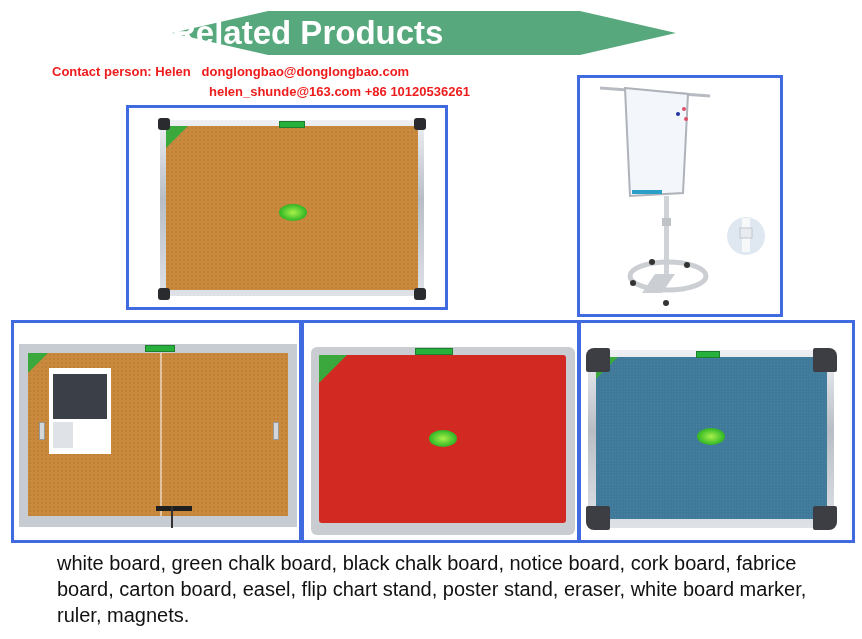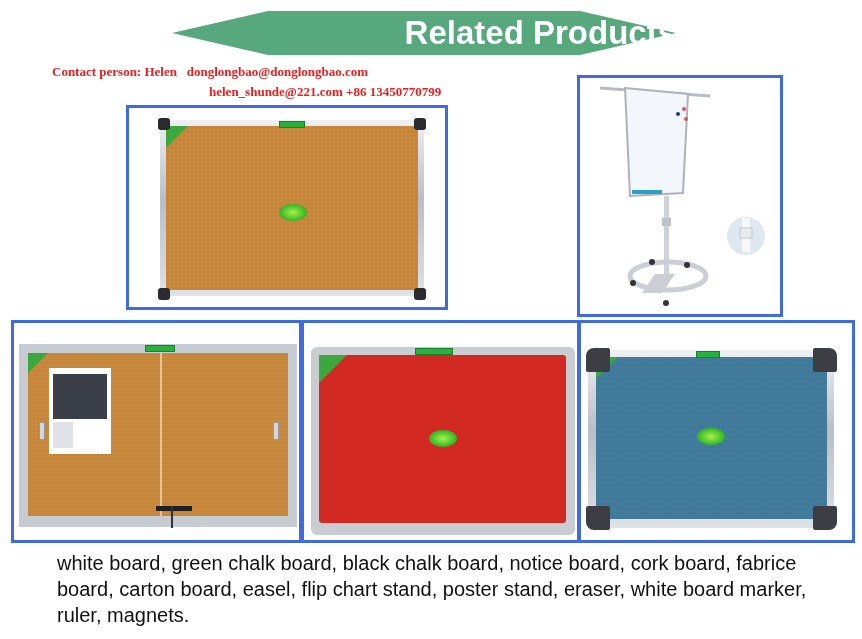--- a/index.html
+++ b/index.html
@@ -2,23 +2,23 @@
 <html><head>
 <meta charset="utf-8">
 <style>
   * { box-sizing: border-box; margin: 0; padding: 0; }
   html, body { width: 862px; height: 639px; background: #ffffff; overflow: hidden; }
   body { position: relative; font-family: "Liberation Sans", sans-serif; }
 
   .banner { position: absolute; left: 172px; top: 11px; width: 504px; height: 44px; }
   .banner svg { position: absolute; left: 0; top: 0; }
   .banner-title { position: absolute; left: 0; top: 0; width: 100%; height: 44px; line-height: 44px;
-    text-align: right; color: #fff; font-weight: bold; font-size: 33px; letter-spacing: 0px; }
+    text-align: left; color: #fff; font-weight: bold; font-size: 33px; letter-spacing: 0px; }
 
-  .contact { position: absolute; color: #ee1c1c; font-weight: bold; font-size: 13px; white-space: pre; font-family: Liberation Serif, serif; }
+  .contact { position: absolute; color: #ee1c1c; font-weight: bold; font-size: 13px; white-space: pre; }
   .contact-1 { left: 52px; top: 64px; }
   .contact-2 { left: 209px; top: 84px; }
 
   .frame { position: absolute; border: 3px solid #3f6ae0; background: #fff; overflow: hidden; }
 
   .board-abs { position: absolute; }
   .alu { background: linear-gradient(180deg,#eef0f3 0%,#b9bec6 45%,#dfe2e7 100%); }
   .cork { background: #c98a3e; background-image: radial-gradient(rgba(120,70,20,.12) 1px, transparent 1px); background-size: 4px 4px; }
   .corner { position: absolute; width: 12px; height: 12px; background: #2a2b2f; border-radius: 3px; }
   .label-top { position: absolute; height: 7px; width: 26px; background: #27b03b; border:1px solid #1c7f2b; }
@@ -32,21 +32,21 @@
 <body>
 
 <div class="banner">
   <svg width="504" height="44" viewBox="0 0 504 44">
     <polygon points="0,22 96,0 408,0 504,22 408,44 96,44" fill="#57a97d"></polygon>
   </svg>
   <div class="banner-title">Related Products</div>
 </div>
 
 <div class="contact contact-1">Contact person: Helen   donglongbao@donglongbao.com</div>
-<div class="contact contact-2">helen_shunde@221.com +86 13450770799</div>
+<div class="contact contact-2">helen_shunde@163.com +86 10120536261</div>
 
 <div class="frame" style="left:126px; top:105px; width:322px; height:205px;">
   <div class="board-abs alu" style="left:31px; top:12px; width:264px; height:176px; border-radius:2px;"></div>
   <div class="board-abs cork" style="left:37px; top:18px; width:252px; height:164px;"></div>
   <div class="corner-tag" style="left:37px; top:18px; border-top-width:22px; border-right-width:22px;"></div>
   <div class="corner" style="left:29px; top:10px;"></div>
   <div class="corner" style="left:285px; top:10px;"></div>
   <div class="corner" style="left:29px; top:180px;"></div>
   <div class="corner" style="left:285px; top:180px;"></div>
   <div class="label-top" style="left:150px; top:13px;"></div>

